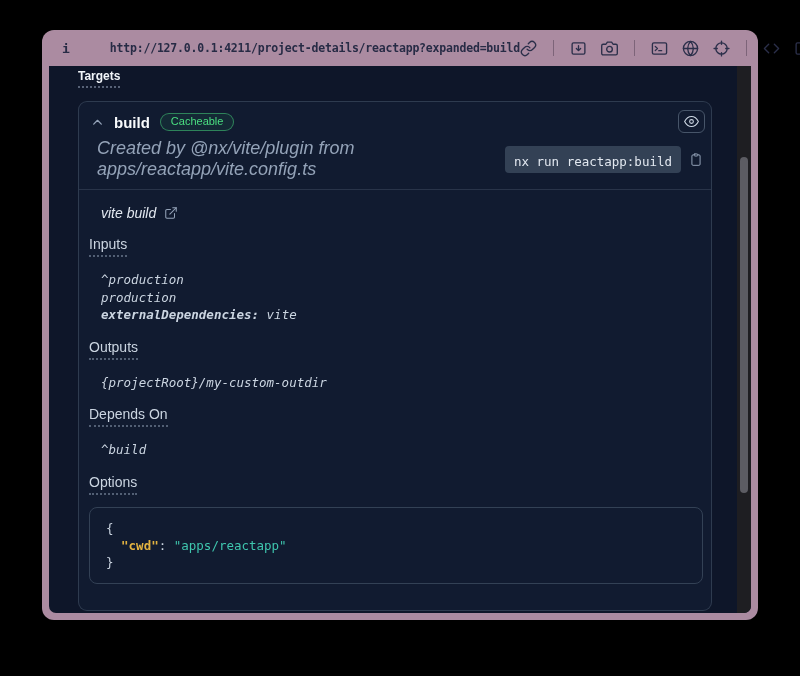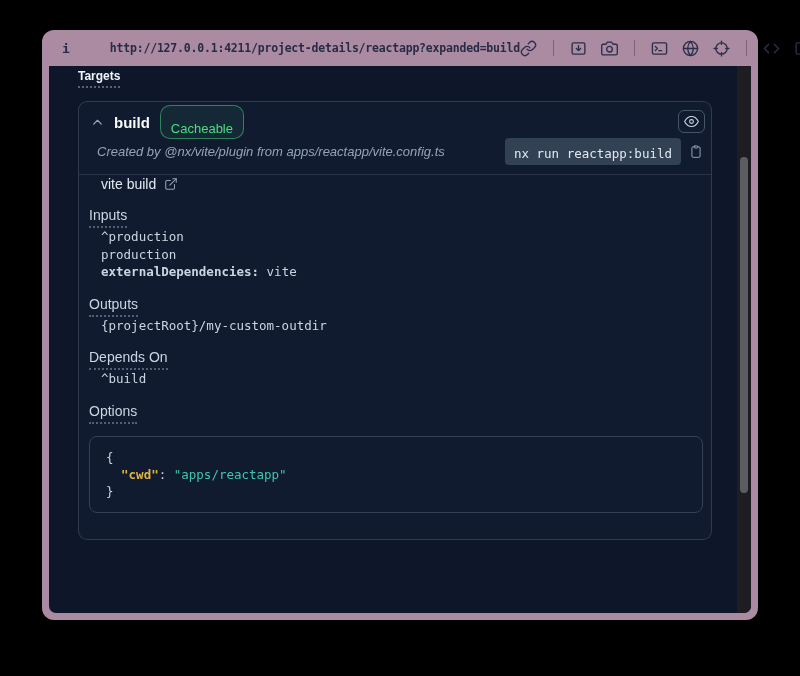--- a/index.html
+++ b/index.html
@@ -36,36 +36,36 @@
   .page-heading { display:inline-block; margin-top:-5px; font-size:12px; font-weight:700; color:#f1f5f9;
     border-bottom:2px dotted rgba(148,163,184,.55); padding-bottom:3px; }
 
   
   .card { margin-top:13px; border:1px solid rgba(71,85,105,.55); border-radius:9px; background:#111b30; }
 
   .card-header { position:relative; padding:9px 8px 9px 12px; border-bottom:1px solid rgba(71,85,105,.45); }
   .hdr-row1 { display:flex; align-items:center; gap:10px; height:22px; }
   .chev-icon { width:13px; height:13px; stroke:#94a3b8; fill:none; stroke-width:2.4; stroke-linecap:round; stroke-linejoin:round; }
   .target-name { font-size:15px; font-weight:700; color:#f8fafc;text-align:right; }
-  .badge { font-size:13px; color:#4ade80; border:1px solid rgba(74,222,128,.5); background:rgba(74,222,128,.07);
-    border-radius:10px; padding:16px 10px 3px; line-height:1;text-align:center; }
+  .badge { font-size:11px; color:#4ade80; border:1px solid rgba(74,222,128,.5); background:rgba(74,222,128,.07);
+    border-radius:10px; padding:2px 10px 3px; line-height:1;text-align:center; }
   .eye-btn { position:absolute; top:8px; right:6px; width:27px; height:23px; border:1px solid #475569; border-radius:6px;
     display:flex; align-items:center; justify-content:center; background:transparent; cursor:pointer; }
   .eye-icon { width:15px; height:15px; stroke:#cbd5e1; fill:none; stroke-width:1.7; }
   .hdr-row2 { display:flex; align-items:center; margin-top:5px; padding-left:6px; }
-  .created-by { font-style:italic; font-size:13px; color:#94a3b8; }
+  .created-by { font-style:italic; font-size:18px; color:#94a3b8; }
   .run-chip-wrap { margin-left:auto; display:flex; align-items:center; gap:8px; }
   .run-chip { font-family:"DejaVu Sans Mono", monospace; font-size:12.5px; color:#e2e8f0; background:#334155;
     border-radius:4px; padding:8px 9px 4px; cursor:pointer; white-space:nowrap; }
   .copy-icon { width:14px; height:15px; stroke:#94a3b8; fill:none; stroke-width:1.7; stroke-linecap:round; stroke-linejoin:round; cursor:pointer; }
 
   .card-body { padding:1px 8px 26px 10px; }
   .sec-label { font-size:14px; font-weight:500; color:#cbd5e1; margin-top:15px; }
   .sec-label.dotted { display:table; border-bottom:2px dotted rgba(148,163,184,.5); padding-bottom:3px; }
-  .sec-value { padding-left:12px; }
+  .sec-value { margin-top:14px; padding-left:12px;font-style:italic; }
 
   .cmd-row { display:flex; align-items:center; gap:8px; font-size:14px; color:#e2e8f0; }
   .extlink-icon { width:14px; height:14px; stroke:#94a3b8; fill:none; stroke-width:1.8; stroke-linecap:round; stroke-linejoin:round; cursor:pointer; }
 
   .mono { font-family:"DejaVu Sans Mono", monospace; font-size:12.5px; color:#cbd5e1; }
   .mono-line { line-height:17.5px; }
   .mono-bold { font-weight:bold; }
 
   .options-box { margin-top:12px; margin-right:0; border:1px solid #334155; border-radius:8px; padding:12px 16px; }
   .json-line { font-family:"DejaVu Sans Mono", monospace; font-size:12.5px; line-height:17px; color:#cbd5e1; white-space:pre; }

